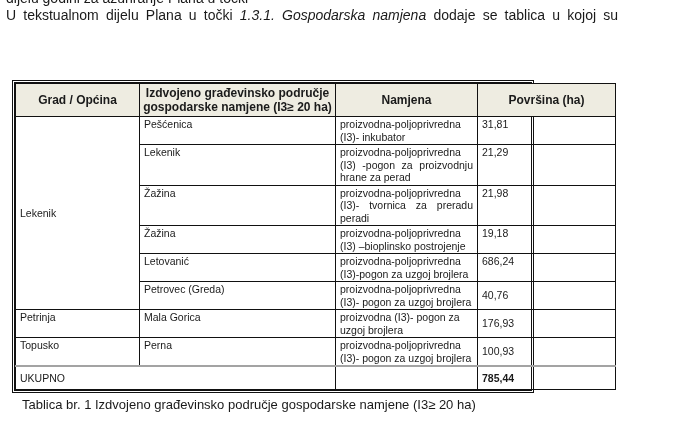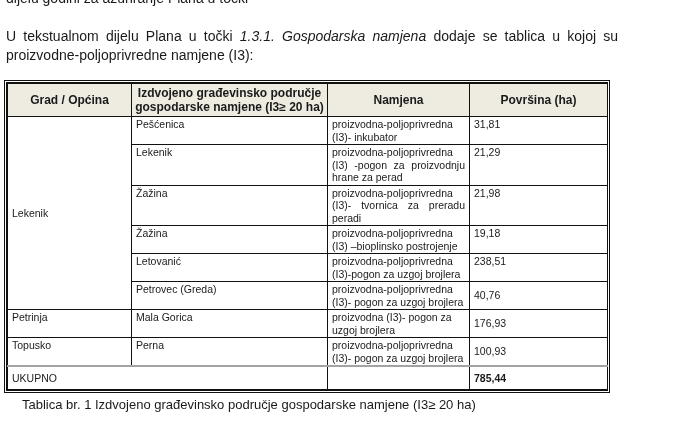--- a/index.html
+++ b/index.html
@@ -1,41 +1,40 @@
 <!DOCTYPE html>
 <html><head>
 <meta charset="utf-8">
 <style>
   html, body { margin:0; padding:0; background:#ffffff; }
   body { width:695px; height:442px; overflow:hidden; position:relative;
          font-family:"Liberation Sans", sans-serif; color:#1a1a1a; }
   .top-cut { position:absolute; left:6px; top:-10px; font-size:14px; white-space:nowrap; }
-  .para { position:absolute; left:6px; top:6px; width:612px; font-size:14px; line-height:19px; text-align:justify;margin-top:21px; }
+  .para { position:absolute; left:6px; top:6px; width:612px; font-size:14px; line-height:19px; text-align:justify; }
   .para .line { display:block; text-align:justify; text-align-last:justify; height:19px; }
   .para .line.last { text-align-last:left; }
   .it { font-style:italic; }
-  .tbl-wrap { position:absolute; left:4px; top:80px; width:606px; border:3px double #111; box-sizing:border-box; }
+  .tbl-wrap { position:absolute; left:12px; top:80px; width:522px; border:3px double #111; box-sizing:border-box; }
   table { border-collapse:collapse; width:100%; table-layout:fixed; font-size:10.5px; }
   th, td { border:1px solid #111; padding:1px 4px; vertical-align:top; line-height:12.5px; }
   th { background:#eeece1; font-weight:bold; font-size:12px; line-height:14px; text-align:center; vertical-align:middle; height:30px; padding:1px 3px; }
   td.num { text-align:left; padding-right:17px; }
   td.mid { vertical-align:middle; }
   td.just { text-align:justify; text-align-last:left;margin-left:48px; }
   tr.total td { border-top:2px solid #a3a3a3; height:20px; vertical-align:middle; }
   tr.total td.num { font-weight:bold; }
   .caption { position:absolute; left:22px; top:397px; font-size:13px; white-space:nowrap; }
 </style>
 </head>
 <body>
 
 <div class="top-cut">dijelu godini za ažuriranje Plana u točki</div>
 
 <div class="para">
   <span class="line"><span>U tekstualnom dijelu Plana u točki </span><span class="it">1.3.1. Gospodarska namjena</span><span> dodaje se tablica u kojoj su</span></span>
-  <span class="line last">proizvodne-poljoprivredne namjene (I3):</span>
 </div>
 
 <div class="tbl-wrap">
   <table>
     <colgroup>
       <col style="width:124px">
         <col style="width:196px">
         <col style="width:142px">
         <col style="width:138px">
     </colgroup>
@@ -65,21 +64,21 @@
         <td class="num">21,98</td>
       </tr>
       <tr>
         <td>Žažina</td>
         <td class="just">proizvodna-poljoprivredna (I3) –bioplinsko postrojenje</td>
         <td class="num">19,18</td>
       </tr>
       <tr>
         <td>Letovanić</td>
         <td>proizvodna-poljoprivredna (I3)-pogon za uzgoj brojlera</td>
-        <td class="num">238,51</td>
+        <td class="num">686,24</td>
       </tr>
       <tr>
         <td>Petrovec (Greda)</td>
         <td>proizvodna-poljoprivredna (I3)- pogon za uzgoj brojlera</td>
         <td class="num mid">40,76</td>
       </tr>
       <tr>
         <td>Petrinja</td>
         <td>Mala Gorica</td>
         <td>proizvodna (I3)- pogon za uzgoj brojlera</td>

